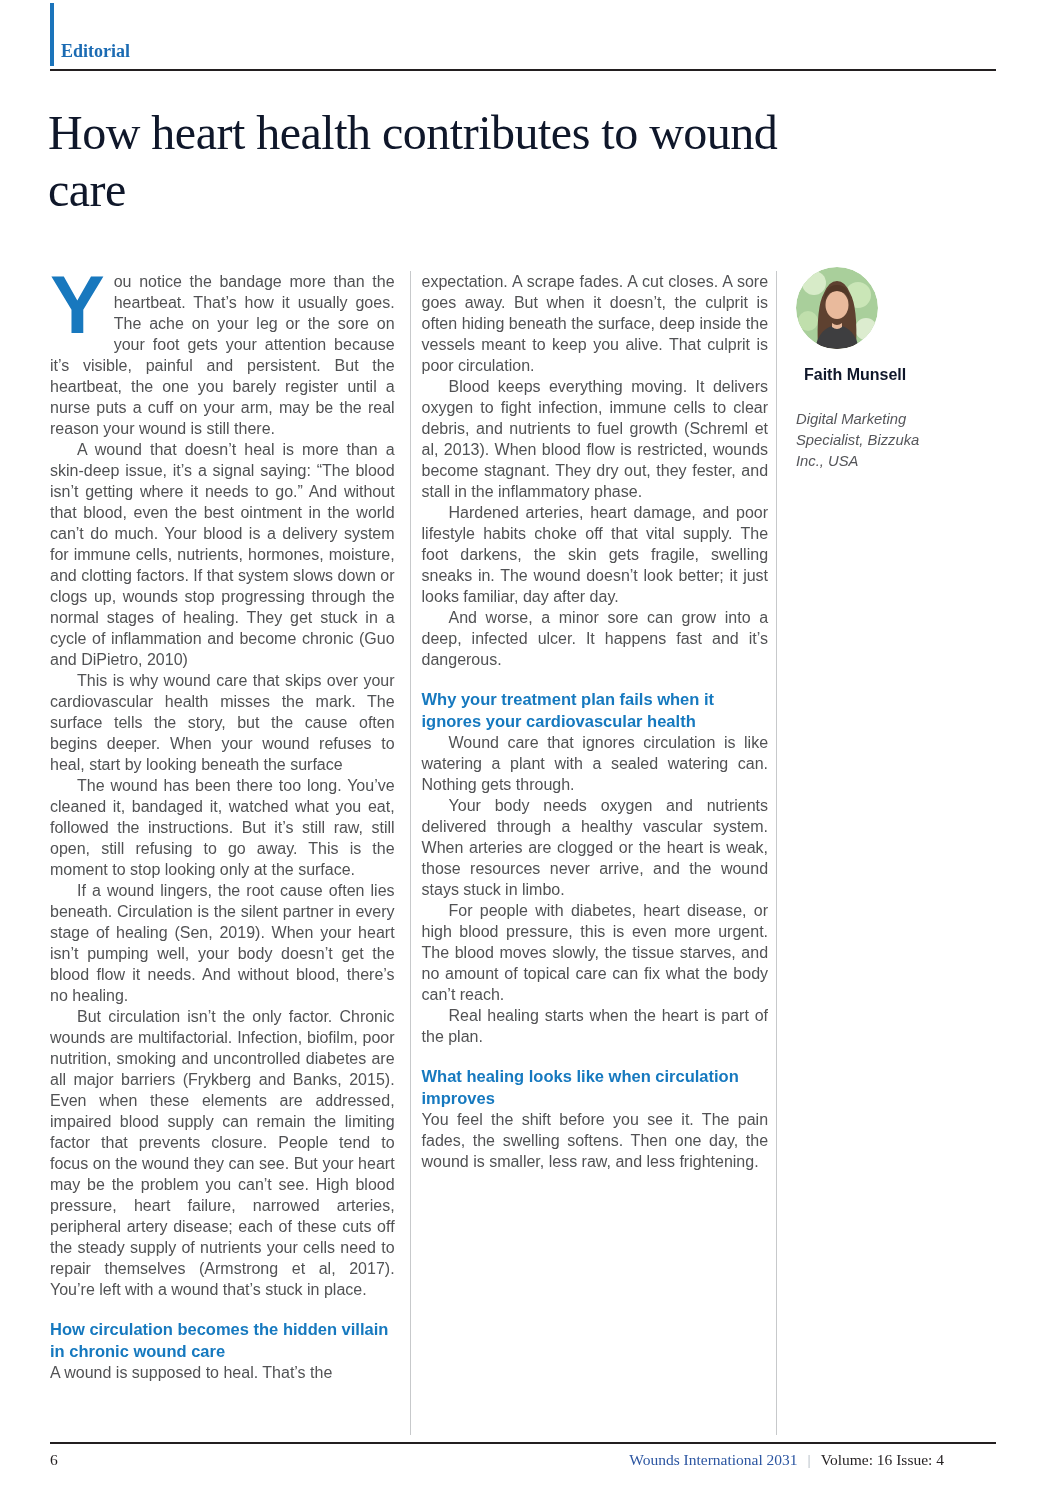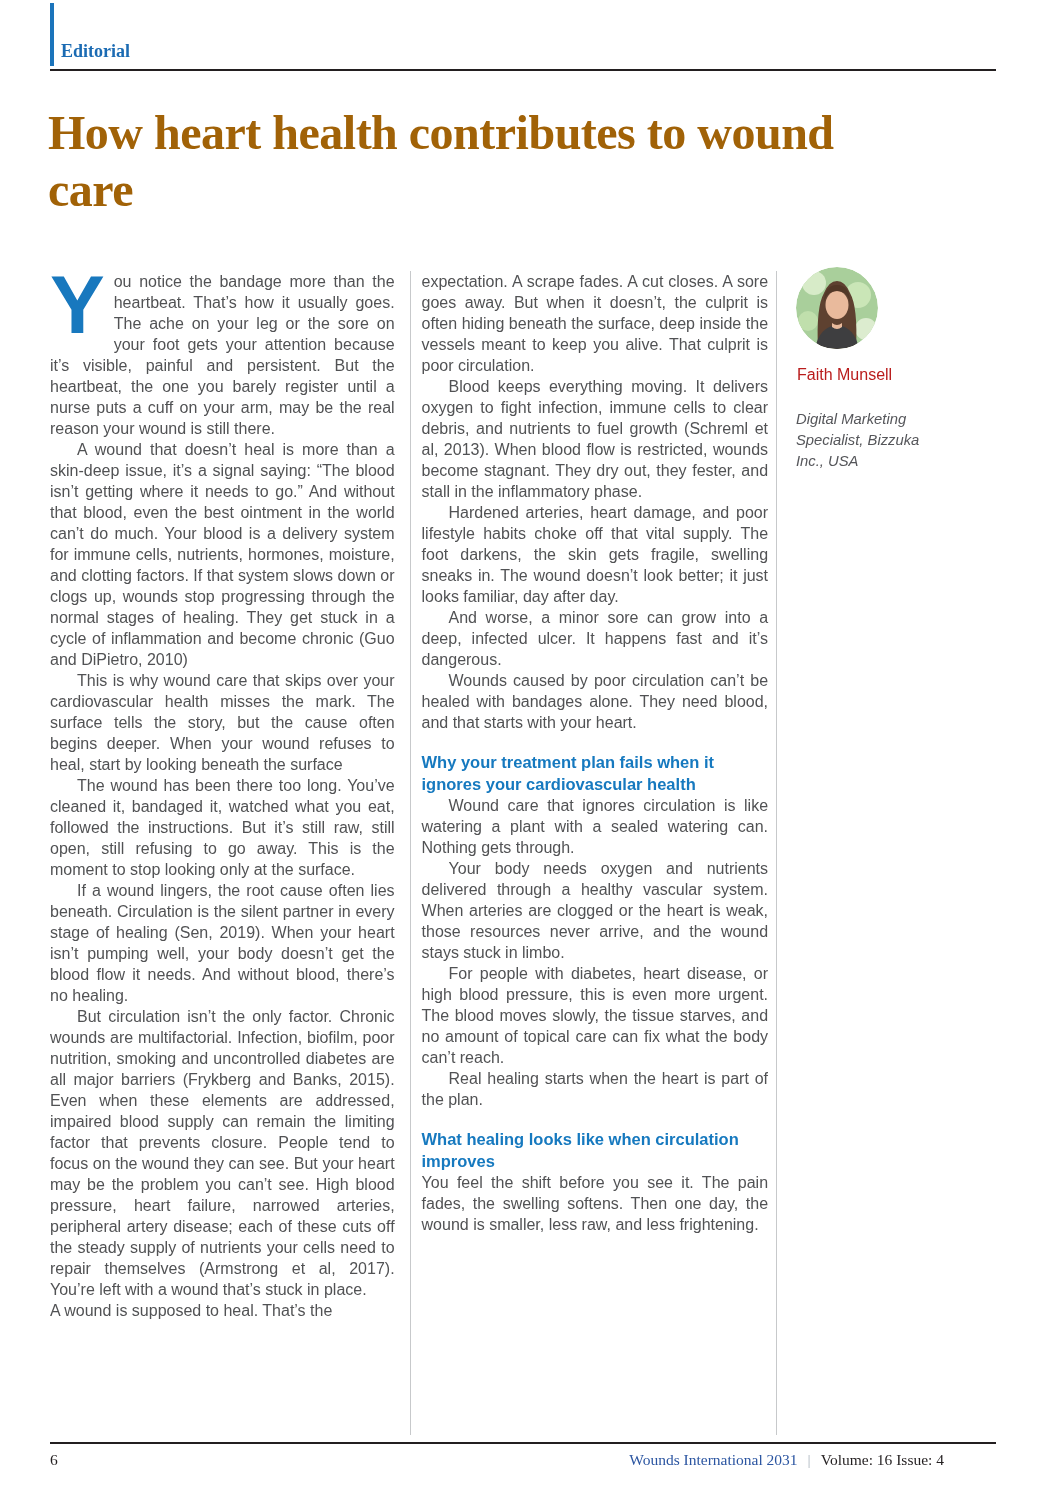--- a/index.html
+++ b/index.html
@@ -9,22 +9,22 @@
   }
   
   .kicker-bar{position:absolute;left:50px;top:3px;width:4px;height:63px;background:#1B74BB;}
   .section-label{
     position:absolute;left:61px;top:41px;
     font-family:"Liberation Serif",serif;font-weight:bold;font-size:18px;color:#1B6BB3;
   }
   .header-rule{position:absolute;left:50px;right:0;top:69px;height:2px;background:#231F20;}
   .page-title{
     position:absolute;left:48px;top:104px;width:790px;
-    font-family:"Liberation Serif",serif;font-weight:bold;font-size:48px;line-height:57px;
-    color:#a16207;letter-spacing:-0.5px;margin:0;
+    font-family:"Liberation Serif",serif;font-weight:normal;font-size:48px;line-height:57px;
+    color:#0f172a;letter-spacing:-0.5px;margin:0;
   }
   
   .content{
     position:absolute;left:50px;right:50px;top:271px;height:1164px;
     display:flex;flex-direction:row;
   }
   .col{font-size:16px;line-height:21px;color:#515254;}
   .col-1{width:360px;}
   .col-2{width:362px;}
   .v-divider{width:1px;background:#C7C9CB;align-self:stretch;}
@@ -36,21 +36,21 @@
   .subhead{
     margin:18px 0 0 0;font-size:16.5px;line-height:22px;font-weight:bold;color:#1679BF;text-align:left;
   }
   .drop-cap{
     float:left;font-size:82px;line-height:62px;font-weight:bold;color:#1878BE;
     margin:3px 9px 0 0;
   }
   
   .author-card{margin-top:-4px;}
   .avatar{width:82px;height:82px;border-radius:50%;overflow:hidden;display:block;}
-  .author-name{margin:17px 0 0 1px;font-size:16px;font-weight:normal;color:#b91c1c;}
+  .author-name{margin:17px 0 0 8px;font-size:16px;font-weight:bold;color:#0f172a;}
   .author-bio{margin:25px 0 0 0;font-size:14.8px;line-height:21px;font-style:italic;color:#55565A;width:150px;}
   
   .footer-rule{position:absolute;left:50px;right:0;top:1442px;height:2px;background:#231F20;}
   .footer{
     position:absolute;left:50px;right:52px;top:1451px;
     display:flex;justify-content:space-between;align-items:baseline;
     font-family:"Liberation Serif",serif;font-size:15.5px;color:#231F20;
   }
   .footer-right{display:flex;gap:10px;align-items:baseline;}
   .journal-name{color:#2B55A1;}
@@ -68,31 +68,31 @@
 
   <div class="content">
 
     <div class="col col-1">
       <p><span class="drop-cap">Y</span><span>ou notice the bandage more than the heartbeat. That’s how it usually goes. The ache on your leg or the sore on your foot gets your attention because it’s visible, painful and persistent. But the heartbeat, the one you barely register until a nurse puts a cuff on your arm, may be the real reason your wound is still there.</span></p>
       <p class="indent">A wound that doesn’t heal is more than a skin-deep issue, it’s a signal saying: “The blood isn’t getting where it needs to go.” And without that blood, even the best ointment in the world can’t do much. Your blood is a delivery system for immune cells, nutrients, hormones, moisture, and clotting factors. If that system slows down or clogs up, wounds stop progressing through the normal stages of healing. They get stuck in a cycle of inflammation and become chronic (Guo and DiPietro, 2010)</p>
       <p class="indent">This is why wound care that skips over your cardiovascular health misses the mark. The surface tells the story, but the cause often begins deeper. When your wound refuses to heal, start by looking beneath the surface</p>
       <p class="indent">The wound has been there too long. You’ve cleaned it, bandaged it, watched what you eat, followed the instructions. But it’s still raw, still open, still refusing to go away. This is the moment to stop looking only at the surface.</p>
       <p class="indent">If a wound lingers, the root cause often lies beneath. Circulation is the silent partner in every stage of healing (Sen, 2019). When your heart isn’t pumping well, your body doesn’t get the blood flow it needs. And without blood, there’s no healing.</p>
       <p class="indent">But circulation isn’t the only factor. Chronic wounds are multifactorial. Infection, biofilm, poor nutrition, smoking and uncontrolled diabetes are all major barriers (Frykberg and Banks, 2015). Even when these elements are addressed, impaired blood supply can remain the limiting factor that prevents closure. People tend to focus on the wound they can see. But your heart may be the problem you can’t see. High blood pressure, heart failure, narrowed arteries, peripheral artery disease; each of these cuts off the steady supply of nutrients your cells need to repair themselves (Armstrong et al, 2017). You’re left with a wound that’s stuck in place.</p>
+      <h3 class="subhead">How circulation becomes the hidden villain in chronic wound care</h3>
       <p>A wound is supposed to heal. That’s the</p>
     </div>
 
     <div class="v-divider vd-1"></div>
 
     <div class="col col-2">
       <p>expectation. A scrape fades. A cut closes. A sore goes away. But when it doesn’t, the culprit is often hiding beneath the surface, deep inside the vessels meant to keep you alive. That culprit is poor circulation.</p>
       <p class="indent">Blood keeps everything moving. It delivers oxygen to fight infection, immune cells to clear debris, and nutrients to fuel growth (Schreml et al, 2013). When blood flow is restricted, wounds become stagnant. They dry out, they fester, and stall in the inflammatory phase.</p>
       <p class="indent">Hardened arteries, heart damage, and poor lifestyle habits choke off that vital supply. The foot darkens, the skin gets fragile, swelling sneaks in. The wound doesn’t look better; it just looks familiar, day after day.</p>
       <p class="indent">And worse, a minor sore can grow into a deep, infected ulcer. It happens fast and it’s dangerous.</p>
-      <p class="indent">Wounds caused by poor circulation can’t be healed with bandages alone. They need blood, and that starts with your heart.</p>
       <h3 class="subhead">Why your treatment plan fails when it ignores your cardiovascular health</h3>
       <p class="indent">Wound care that ignores circulation is like watering a plant with a sealed watering can. Nothing gets through.</p>
       <p class="indent">Your body needs oxygen and nutrients delivered through a healthy vascular system. When arteries are clogged or the heart is weak, those resources never arrive, and the wound stays stuck in limbo.</p>
       <p class="indent">For people with diabetes, heart disease, or high blood pressure, this is even more urgent. The blood moves slowly, the tissue starves, and no amount of topical care can fix what the body can’t reach.</p>
       <p class="indent">Real healing starts when the heart is part of the plan.</p>
       <h3 class="subhead">What healing looks like when circulation improves</h3>
       <p>You feel the shift before you see it. The pain fades, the swelling softens. Then one day, the wound is smaller, less raw, and less frightening.</p>
     </div>
 
     <div class="v-divider vd-2"></div>

